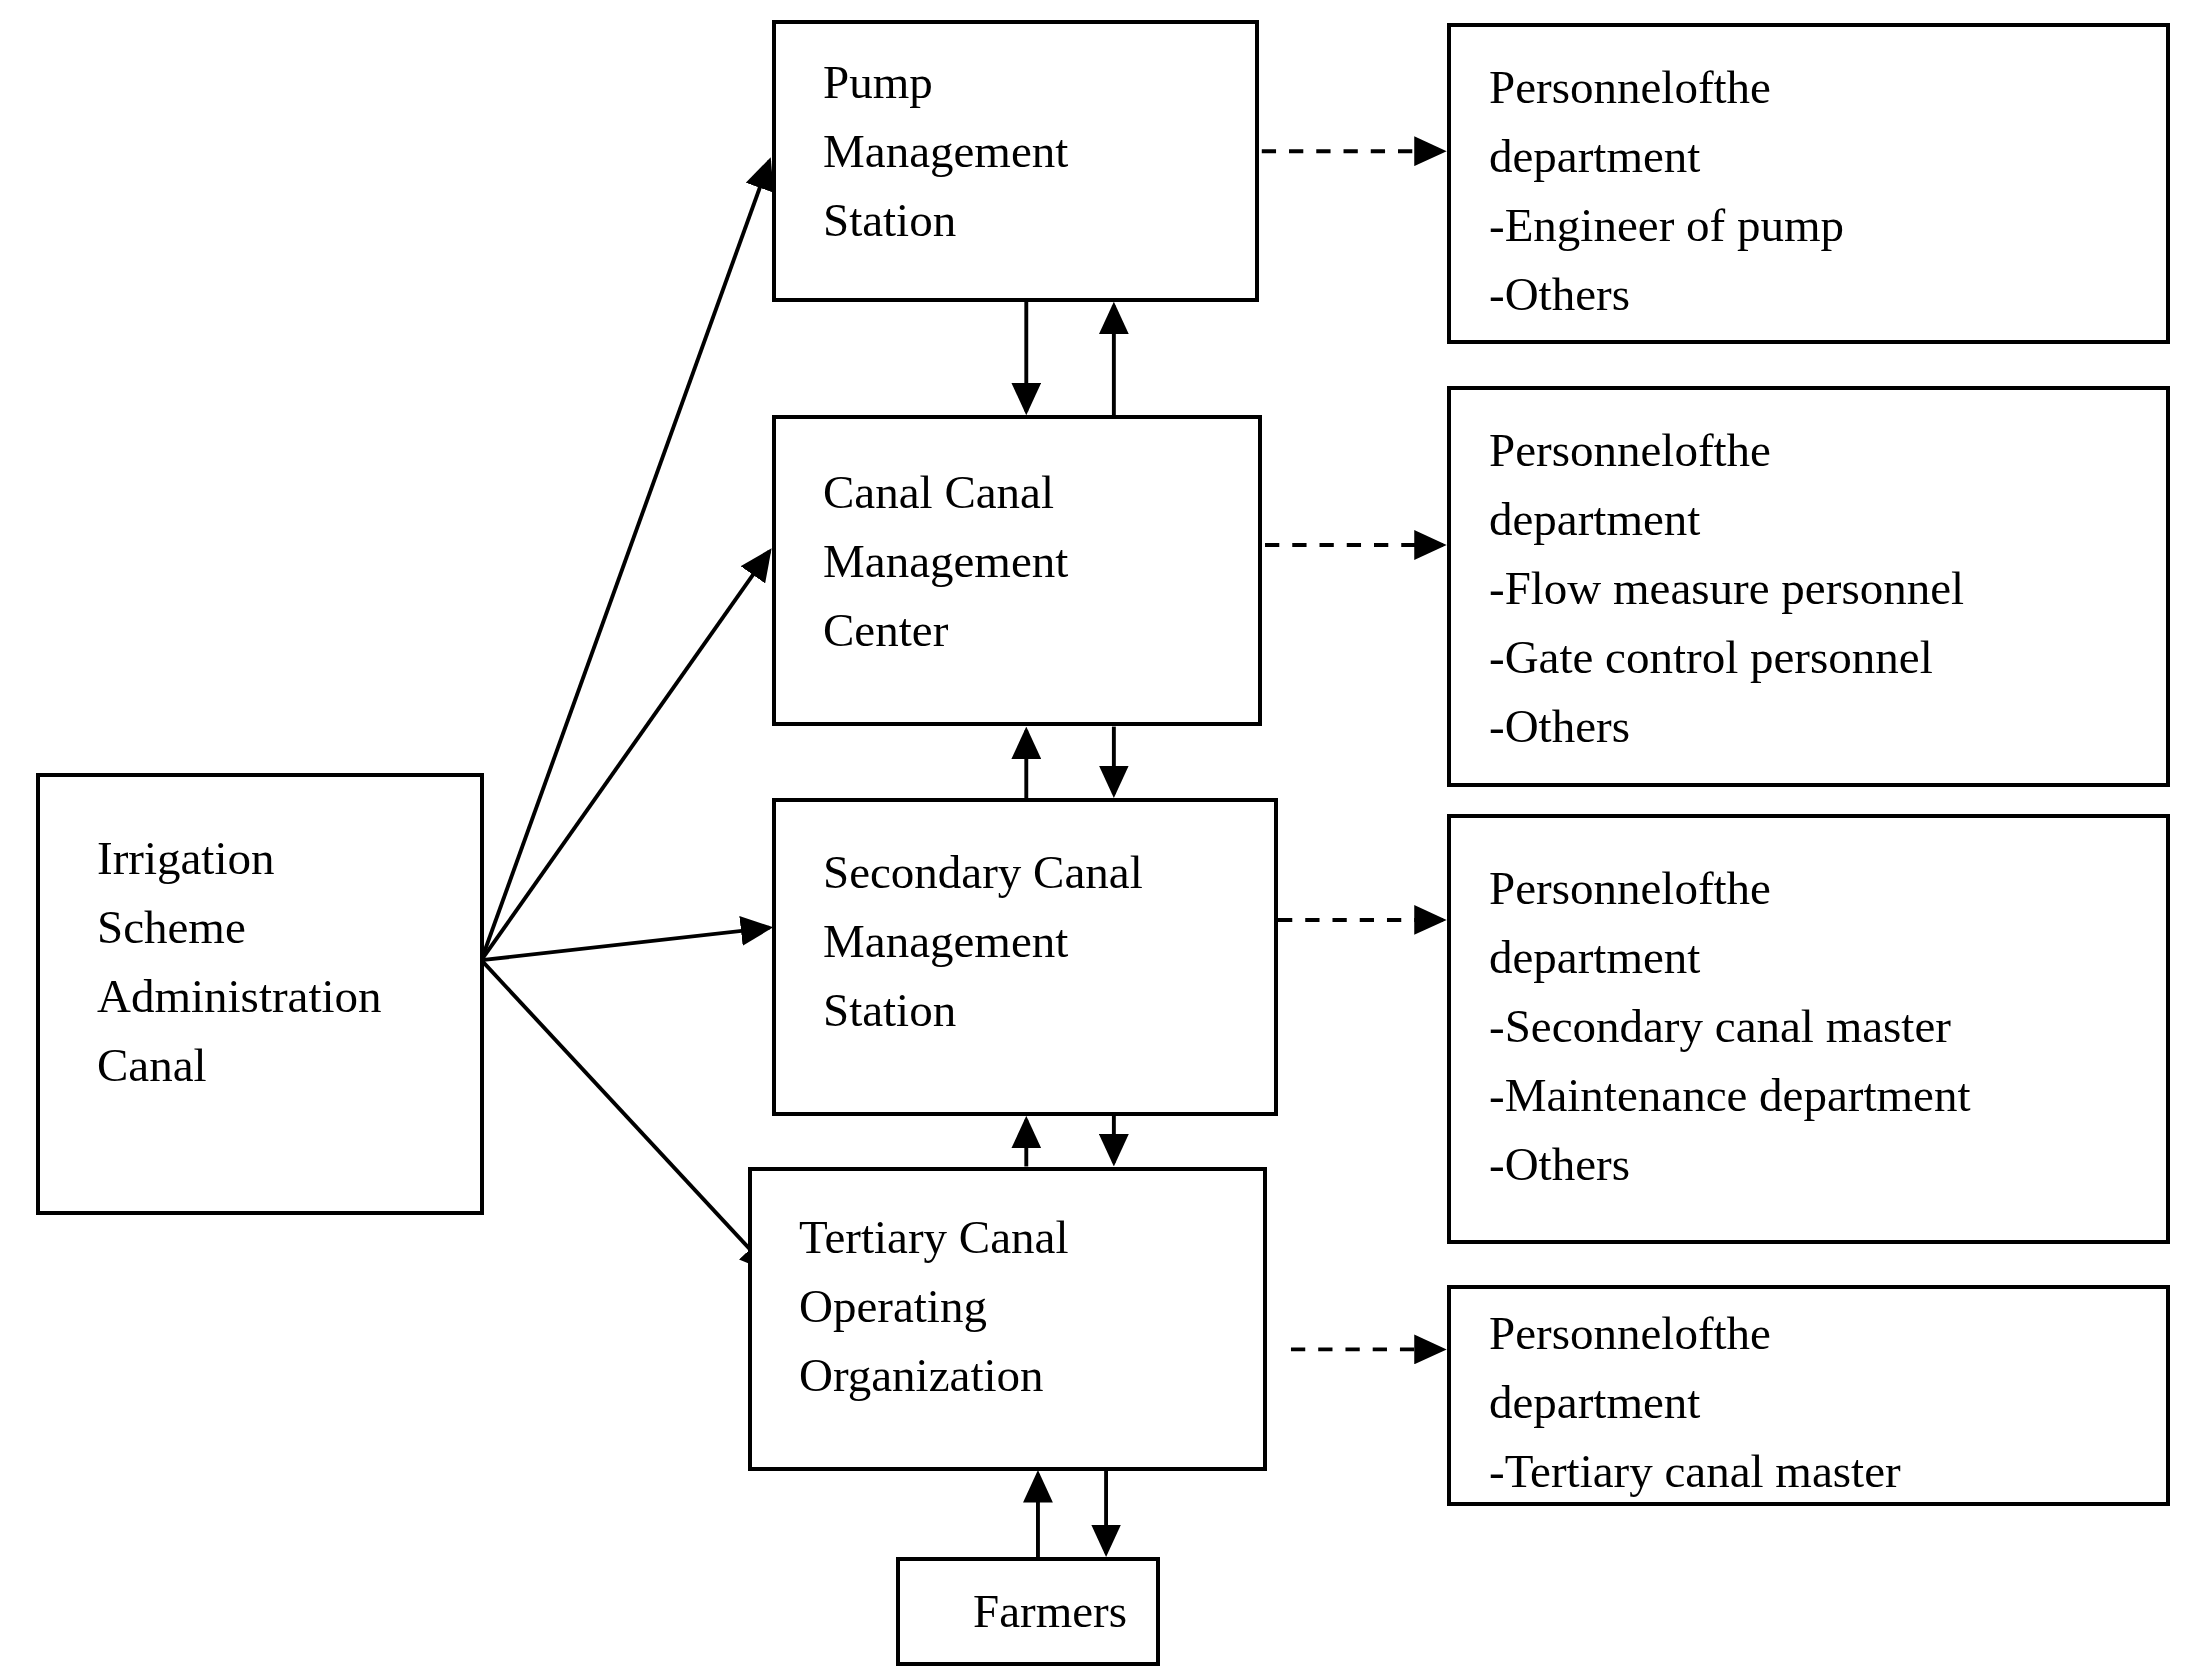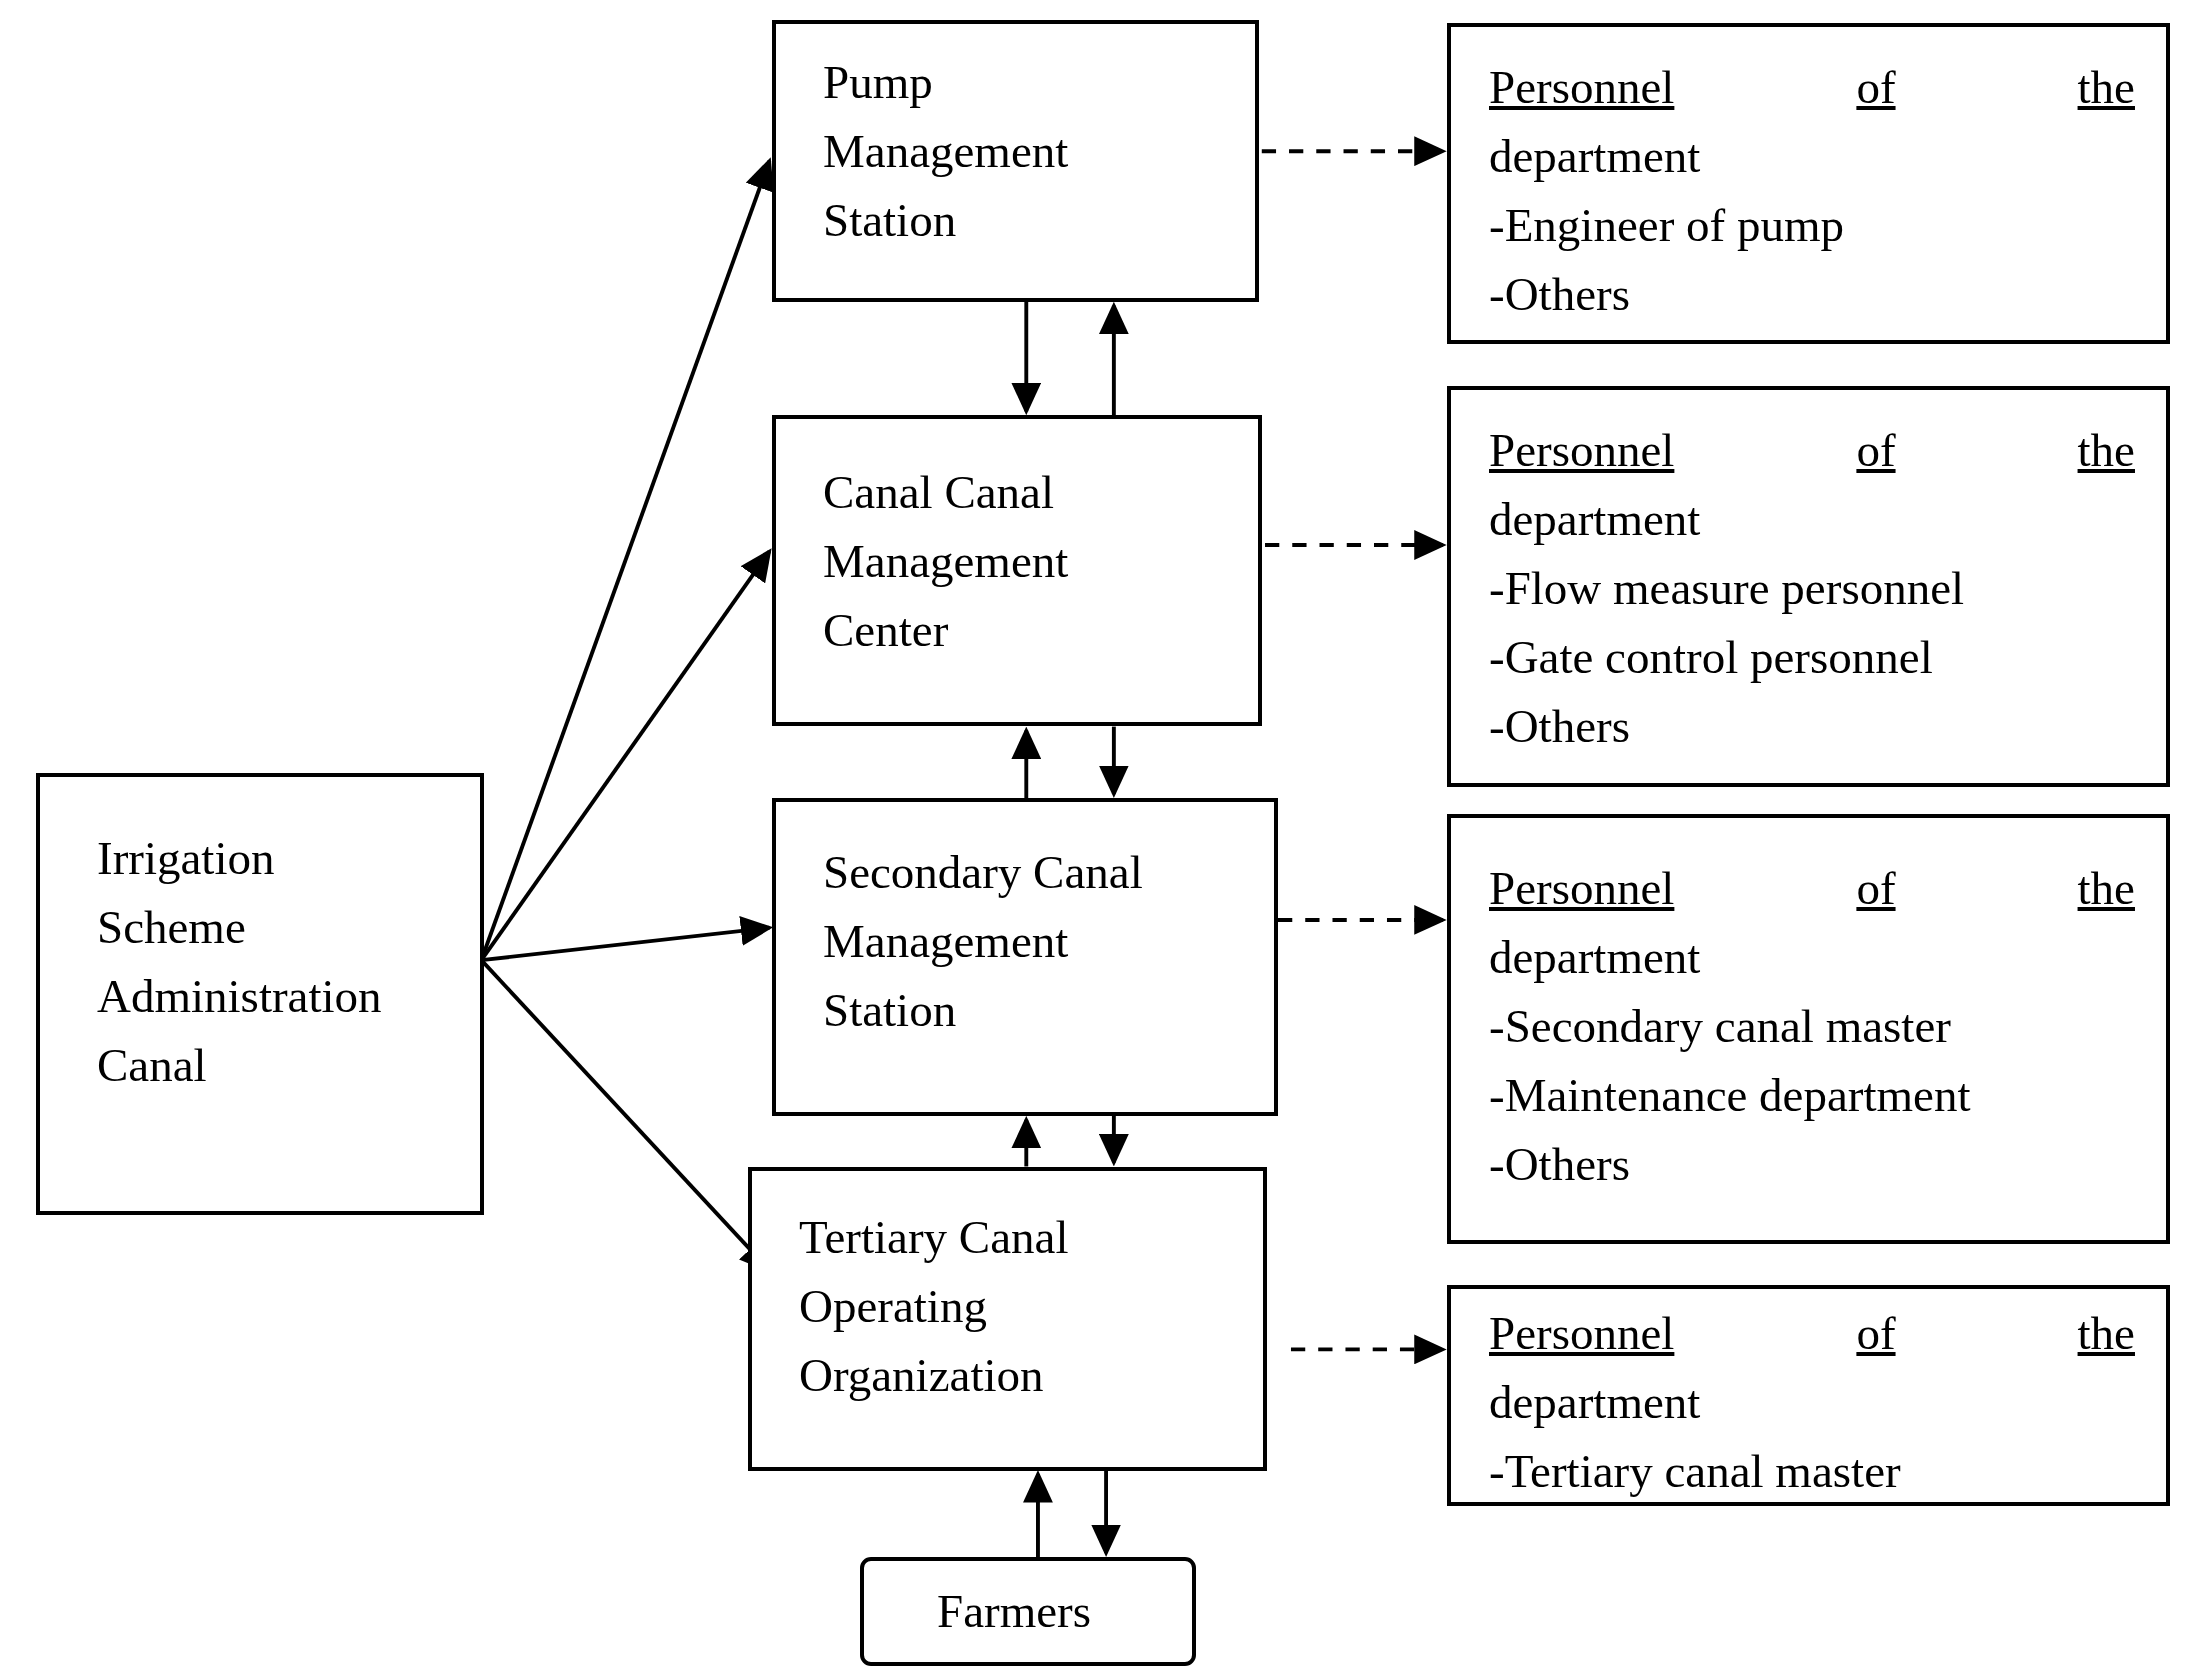--- a/index.html
+++ b/index.html
@@ -27,31 +27,30 @@
     position: absolute;
     box-sizing: border-box;
     border: 4.5px solid #000000;
     background: #ffffff;
     font-size: 47px;
     line-height: 69px;
   }
   .tl { white-space: nowrap; }
   .just {
     display: flex;
-    justify-content: space-between;
+    justify-content: flex-start;
     white-space: nowrap;
-    text-decoration: underline;
   }
   #bureau-box    { left: 36px;   top: 773px; width: 448px;  height: 442px; padding: 47px 13px 0 57px; }
   #pump-box      { left: 772px; top: 19.5px;   width: 487px;  height: 282px; padding: 24px 13px 0 47px; }
   #main-box      { left: 772px; top: 415px;  width: 490px;  height: 311px; padding: 39px 13px 0 47px; }
   #secondary-box { left: 772px; top: 798px; width: 506px;  height: 318px; padding: 36px 7px 0 47px; }
   #tertiary-box  { left: 748px; top: 1167px; width: 519px;  height: 304px; padding: 32px 13px 0 47px; }
-  #farmers-box   { left: 860px; top: 1557px; width: 336px;  height: 109px;
-                   display: flex; align-items: center; padding-left: 73px; border-radius: 11px; }
+  #farmers-box   { left: 896px; top: 1557px; width: 264px;  height: 109px;
+                   display: flex; align-items: center; padding-left: 73px; }
   .personnel { padding: 0 31px 0 38px; }
   #personnel-box-1 { left: 1447px; top: 23px;   width: 723px; height: 321px; padding-top: 26px; }
   #personnel-box-2 { left: 1447px; top: 386px;  width: 723px; height: 401px; padding-top: 26px; }
   #personnel-box-3 { left: 1447px; top: 814px; width: 723px; height: 430px; padding-top: 36px; }
   #personnel-box-4 { left: 1447px; top: 1285px; width: 723px; height: 221px; padding-top: 10.4px; }
 </style>
 </head>
 <body>
 
 <div id="canvas">

